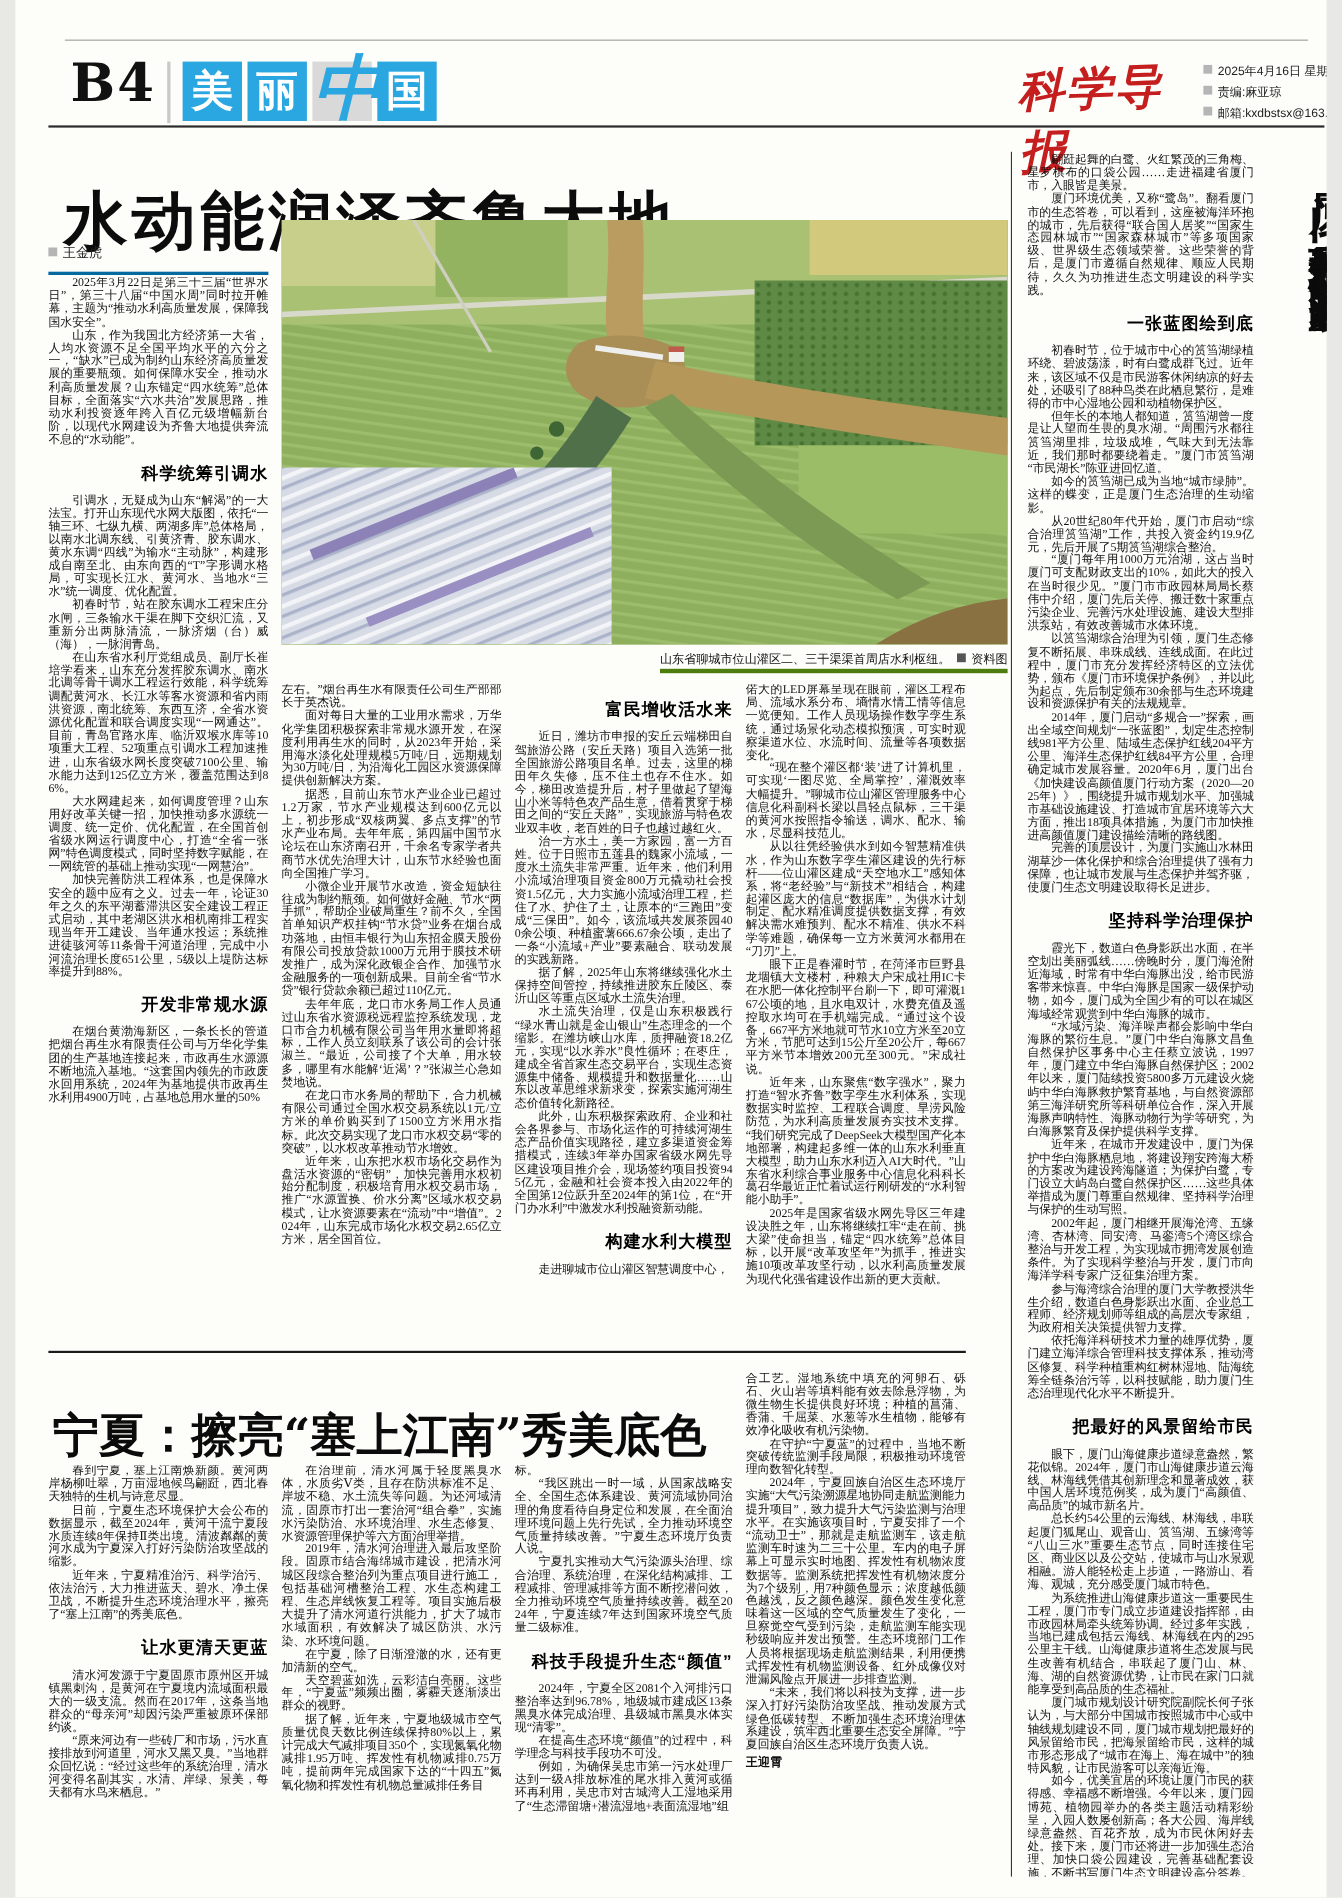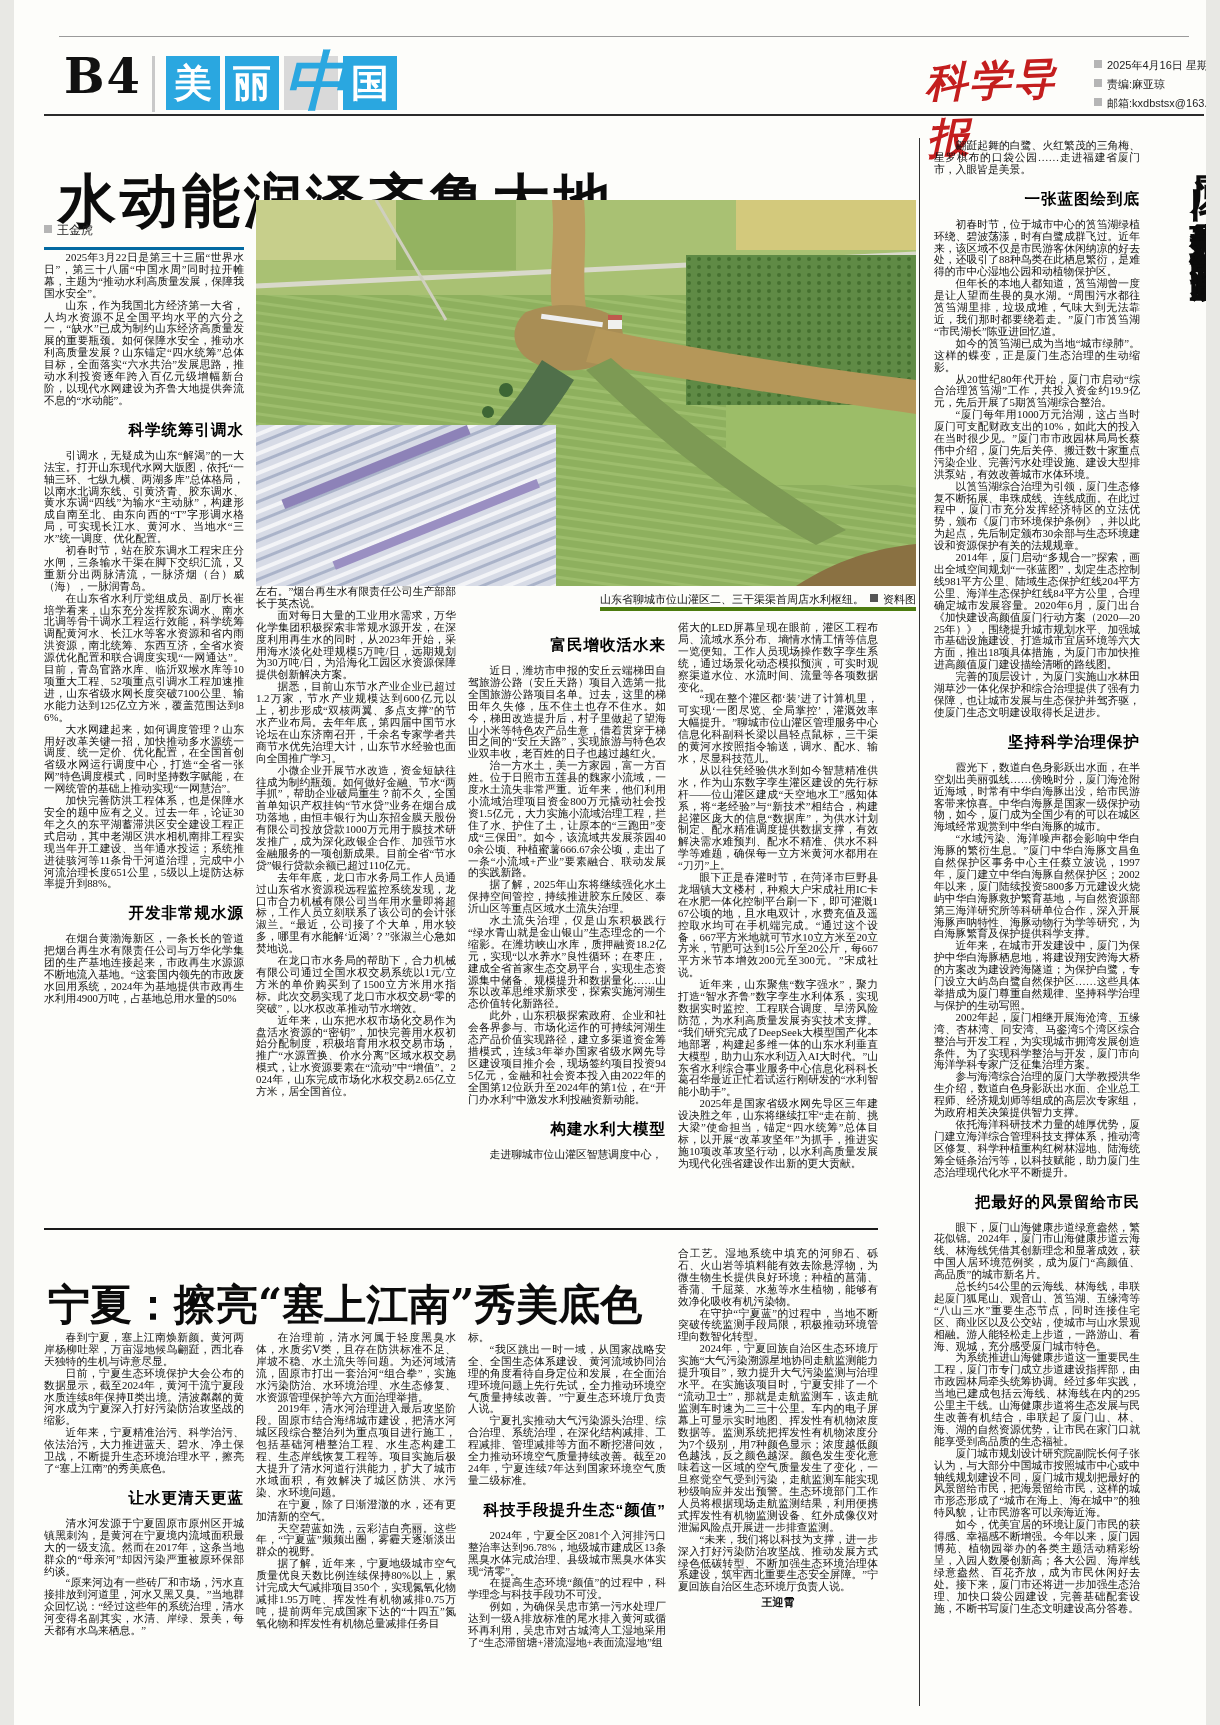--- a/index.html
+++ b/index.html
@@ -26,26 +26,26 @@
         font-weight:900;letter-spacing:4px;color:#0c0c0c;white-space:nowrap;}
   #byline{left:30px;top:222px;width:200px;font-family:"Liberation Sans","DejaVu Sans",sans-serif;font-size:12px;
         border-bottom:3px solid #0369a1;padding-bottom:8px;color:#222;}
   #main-photo{left:242px;top:200px;width:660px;height:386px;overflow:hidden;background:#8fae57;}
   #photo-caption{left:242px;top:592px;width:660px;text-align:right;font-size:11px;color:#111;}
   #photo-caption .cap-text{border-bottom:4px solid #4d7c0f;padding-bottom:2px;}
   
   .col{position:absolute;overflow:hidden;text-align:justify;text-justify:inter-character;}
   .col p{margin:0;text-indent:2em;font-size:10.8px;line-height:11.9px;word-break:break-all;color:#101010;}
   .col p.cont{text-indent:0;}
-  .col p.sig{text-indent:0;text-align:center;font-family:"Liberation Sans","DejaVu Sans",sans-serif;
+  .col p.sig{text-indent:0;text-align:left;font-family:"Liberation Sans","DejaVu Sans",sans-serif;
         font-weight:bold;font-size:11px;margin-top:4px;}
   .col h3.subhead{font-family:"Liberation Sans","DejaVu Sans",sans-serif;font-size:15.5px;font-weight:bold;
         margin:13px 0 9px;letter-spacing:1px;text-align:right;color:#000;}
   #m-col0{left:30px;top:252px;width:200px;height:930px;}
-  #m-col1{left:242px;top:586px;width:200px;height:594px;font-family:Liberation Serif, serif;}
+  #m-col1{left:242px;top:622px;width:200px;height:594px;font-family:Liberation Serif, serif;}
   #m-col2{left:454px;top:622px;width:198px;height:594px;}
   #m-col3{left:664px;top:622px;width:200px;height:594px;}
   
   #n-rule{left:30px;top:1228px;width:834px;height:2px;background:#1a1a1a;}
   #n-title{left:34px;top:1242px;width:640px;font-family:"DejaVu Serif",serif;font-size:42px;font-weight:900;
         white-space:nowrap;letter-spacing:0px;color:#0b0b0b;}
   #n-col0{left:30px;top:1332px;width:200px;height:384px;}
   #n-col1{left:242px;top:1332px;width:200px;height:384px;}
   #n-col2{left:454px;top:1332px;width:198px;height:384px;}
   #n-col3{left:664px;top:1248px;width:200px;height:468px;}
@@ -199,20 +199,21 @@
       <p class="cont">合工艺。湿地系统中填充的河卵石、砾石、火山岩等填料能有效去除悬浮物，为微生物生长提供良好环境；种植的菖蒲、香蒲、千屈菜、水葱等水生植物，能够有效净化吸收有机污染物。</p>
       <p>在守护“宁夏蓝”的过程中，当地不断突破传统监测手段局限，积极推动环境管理向数智化转型。</p>
       <p>2024年，宁夏回族自治区生态环境厅实施“大气污染溯源星地协同走航监测能力提升项目”，致力提升大气污染监测与治理水平。在实施该项目时，宁夏安排了一个“流动卫士”，那就是走航监测车，该走航监测车时速为二三十公里。车内的电子屏幕上可显示实时地图、挥发性有机物浓度数据等。监测系统把挥发性有机物浓度分为7个级别，用7种颜色显示；浓度越低颜色越浅，反之颜色越深。颜色发生变化意味着这一区域的空气质量发生了变化，一旦察觉空气受到污染，走航监测车能实现秒级响应并发出预警。生态环境部门工作人员将根据现场走航监测结果，利用便携式挥发性有机物监测设备、红外成像仪对泄漏风险点开展进一步排查监测。</p>
       <p>“未来，我们将以科技为支撑，进一步深入打好污染防治攻坚战、推动发展方式绿色低碳转型、不断加强生态环境治理体系建设，筑牢西北重要生态安全屏障。”宁夏回族自治区生态环境厅负责人说。</p>
       <p class="sig">王迎霄</p>
     </div>
 
   <div class="abs" id="v-rule"></div>
   <div class="col" id="x-col">
       <p>翩跹起舞的白鹭、火红繁茂的三角梅、星罗棋布的口袋公园……走进福建省厦门市，入眼皆是美景。</p>
+      <p>厦门环境优美，又称“鹭岛”。翻看厦门市的生态答卷，可以看到，这座被海洋环抱的城市，先后获得“联合国人居奖”“国家生态园林城市”“国家森林城市”等多项国家级、世界级生态领域荣誉。这些荣誉的背后，是厦门市遵循自然规律、顺应人民期待，久久为功推进生态文明建设的科学实践。</p>
       <h3 class="subhead">一张蓝图绘到底</h3>
       <p>初春时节，位于城市中心的筼筜湖绿植环绕、碧波荡漾，时有白鹭成群飞过。近年来，该区域不仅是市民游客休闲纳凉的好去处，还吸引了88种鸟类在此栖息繁衍，是难得的市中心湿地公园和动植物保护区。</p>
       <p>但年长的本地人都知道，筼筜湖曾一度是让人望而生畏的臭水湖。“周围污水都往筼筜湖里排，垃圾成堆，气味大到无法靠近，我们那时都要绕着走。”厦门市筼筜湖“市民湖长”陈亚进回忆道。</p>
       <p>如今的筼筜湖已成为当地“城市绿肺”。这样的蝶变，正是厦门生态治理的生动缩影。</p>
       <p>从20世纪80年代开始，厦门市启动“综合治理筼筜湖”工作，共投入资金约19.9亿元，先后开展了5期筼筜湖综合整治。</p>
       <p>“厦门每年用1000万元治湖，这占当时厦门可支配财政支出的10%，如此大的投入在当时很少见。”厦门市市政园林局局长蔡伟中介绍，厦门先后关停、搬迁数十家重点污染企业、完善污水处理设施、建设大型排洪泵站，有效改善城市水体环境。</p>
       <p>以筼筜湖综合治理为引领，厦门生态修复不断拓展、串珠成线、连线成面。在此过程中，厦门市充分发挥经济特区的立法优势，颁布《厦门市环境保护条例》，并以此为起点，先后制定颁布30余部与生态环境建设和资源保护有关的法规规章。</p>
       <p>2014年，厦门启动“多规合一”探索，画出全域空间规划“一张蓝图”，划定生态控制线981平方公里、陆域生态保护红线204平方公里、海洋生态保护红线84平方公里，合理确定城市发展容量。2020年6月，厦门出台《加快建设高颜值厦门行动方案（2020—2025年）》，围绕提升城市规划水平、加强城市基础设施建设、打造城市宜居环境等六大方面，推出18项具体措施，为厦门市加快推进高颜值厦门建设描绘清晰的路线图。</p>
       <p>完善的顶层设计，为厦门实施山水林田湖草沙一体化保护和综合治理提供了强有力保障，也让城市发展与生态保护并驾齐驱，使厦门生态文明建设取得长足进步。</p>
       <h3 class="subhead">坚持科学治理保护</h3>

